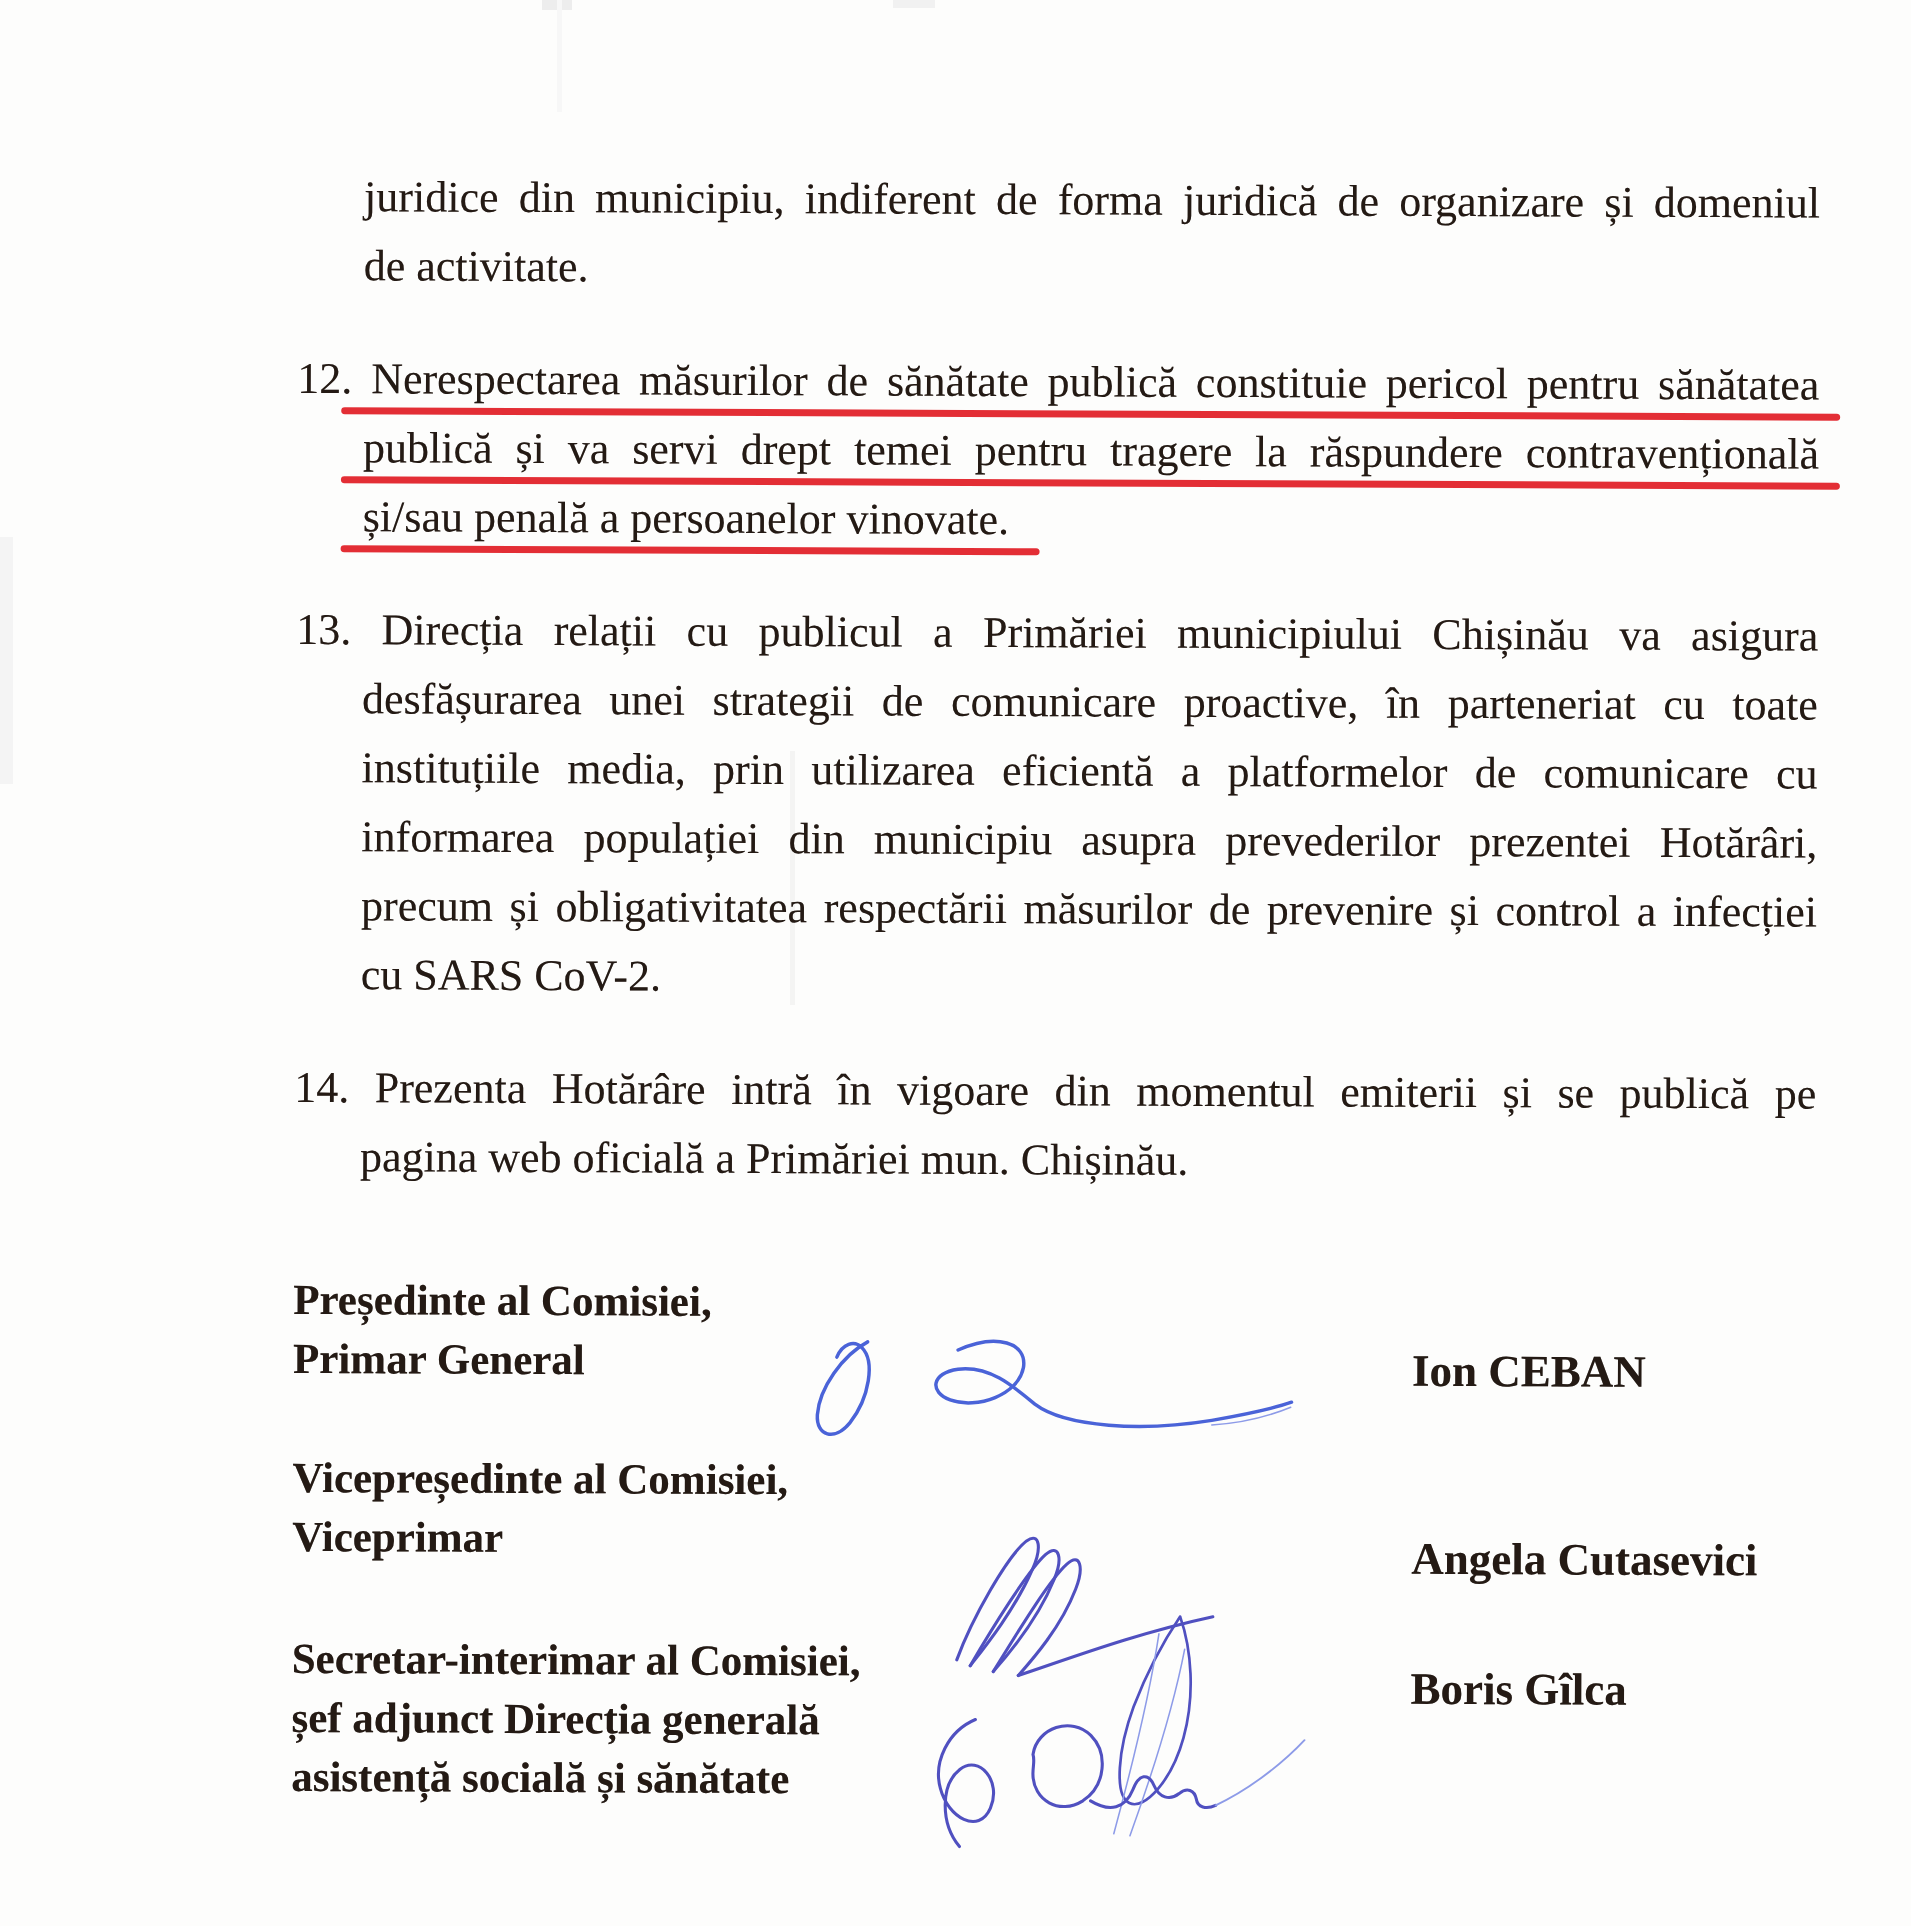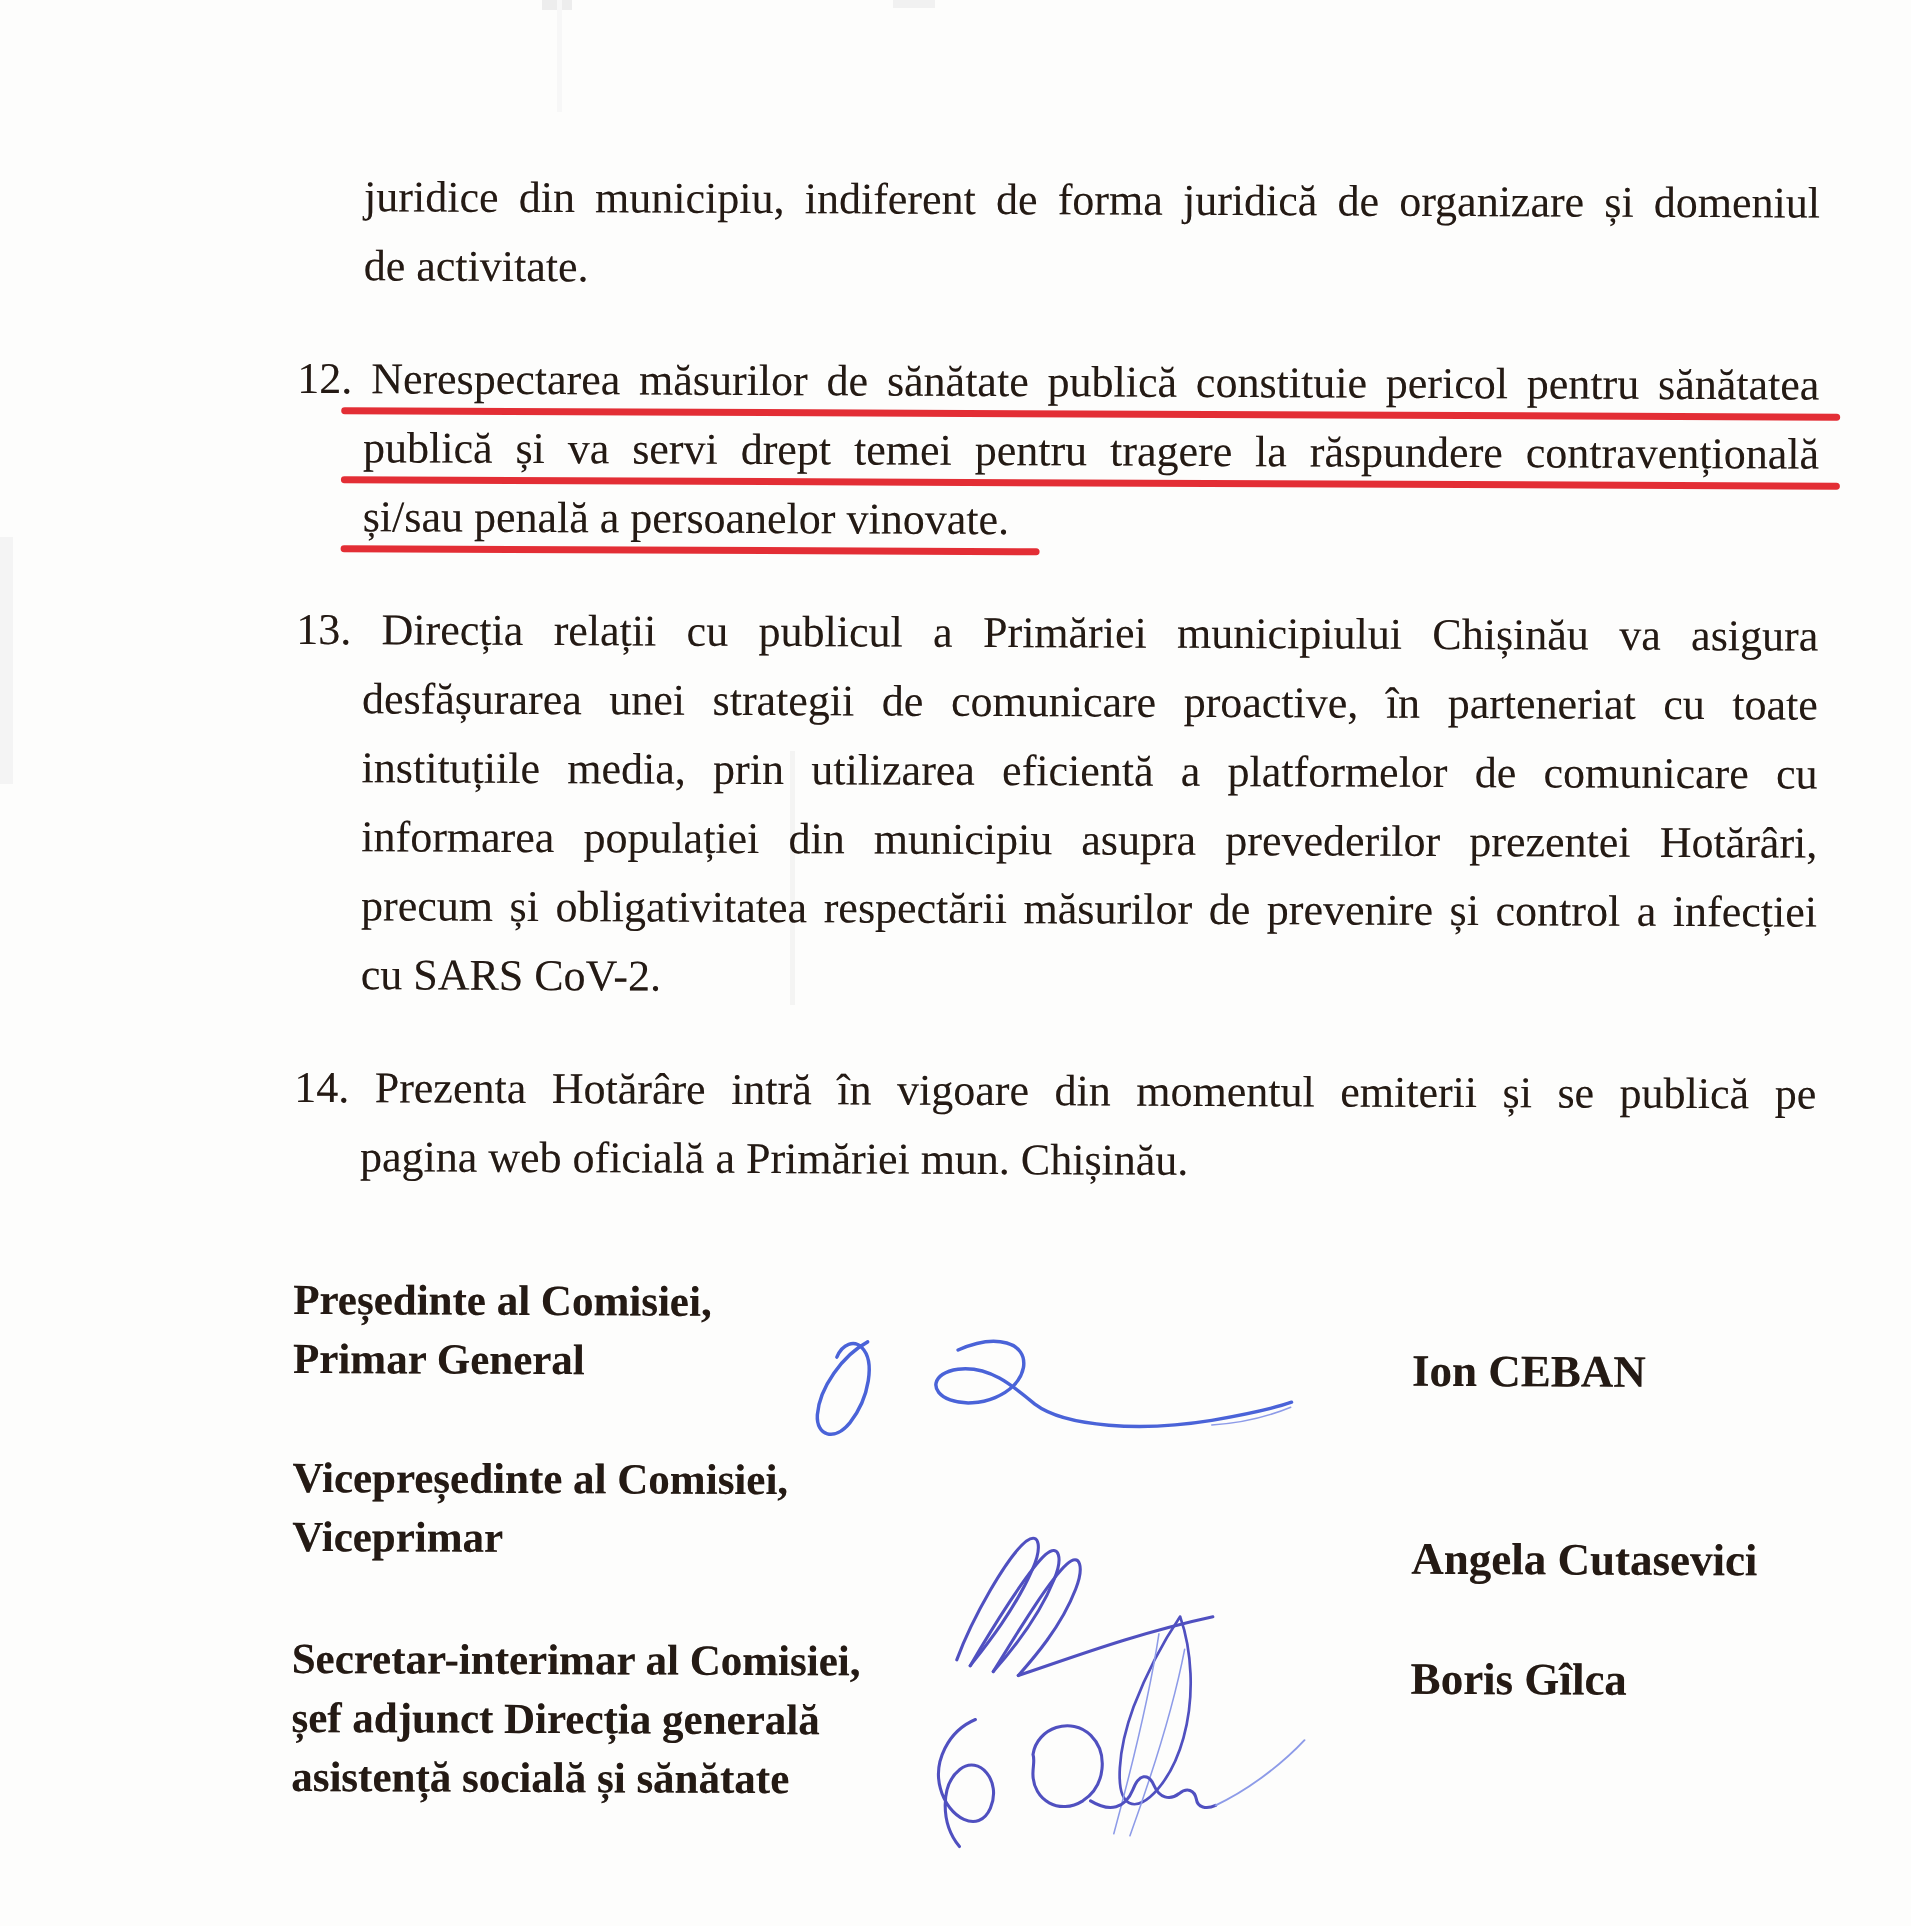--- a/index.html
+++ b/index.html
@@ -147,20 +147,20 @@
         </div>
         <div class="sig-name" style="top:77px">Angela Cutasevici</div>
       </div>
 
       <div class="sig-block b3">
         <div class="sig-titles">
           <div class="sig-line">Secretar-interimar al Comisiei,</div>
           <div class="sig-line">șef adjunct Direcția generală</div>
           <div class="sig-line">asistență socială și sănătate</div>
         </div>
-        <div class="sig-name" style="top:16px">Boris Gîlca</div>
+        <div class="sig-name" style="top:26px">Boris Gîlca</div>
       </div>
 
     </div>
   </div>
 
 </div>
 
 
 </body></html>

